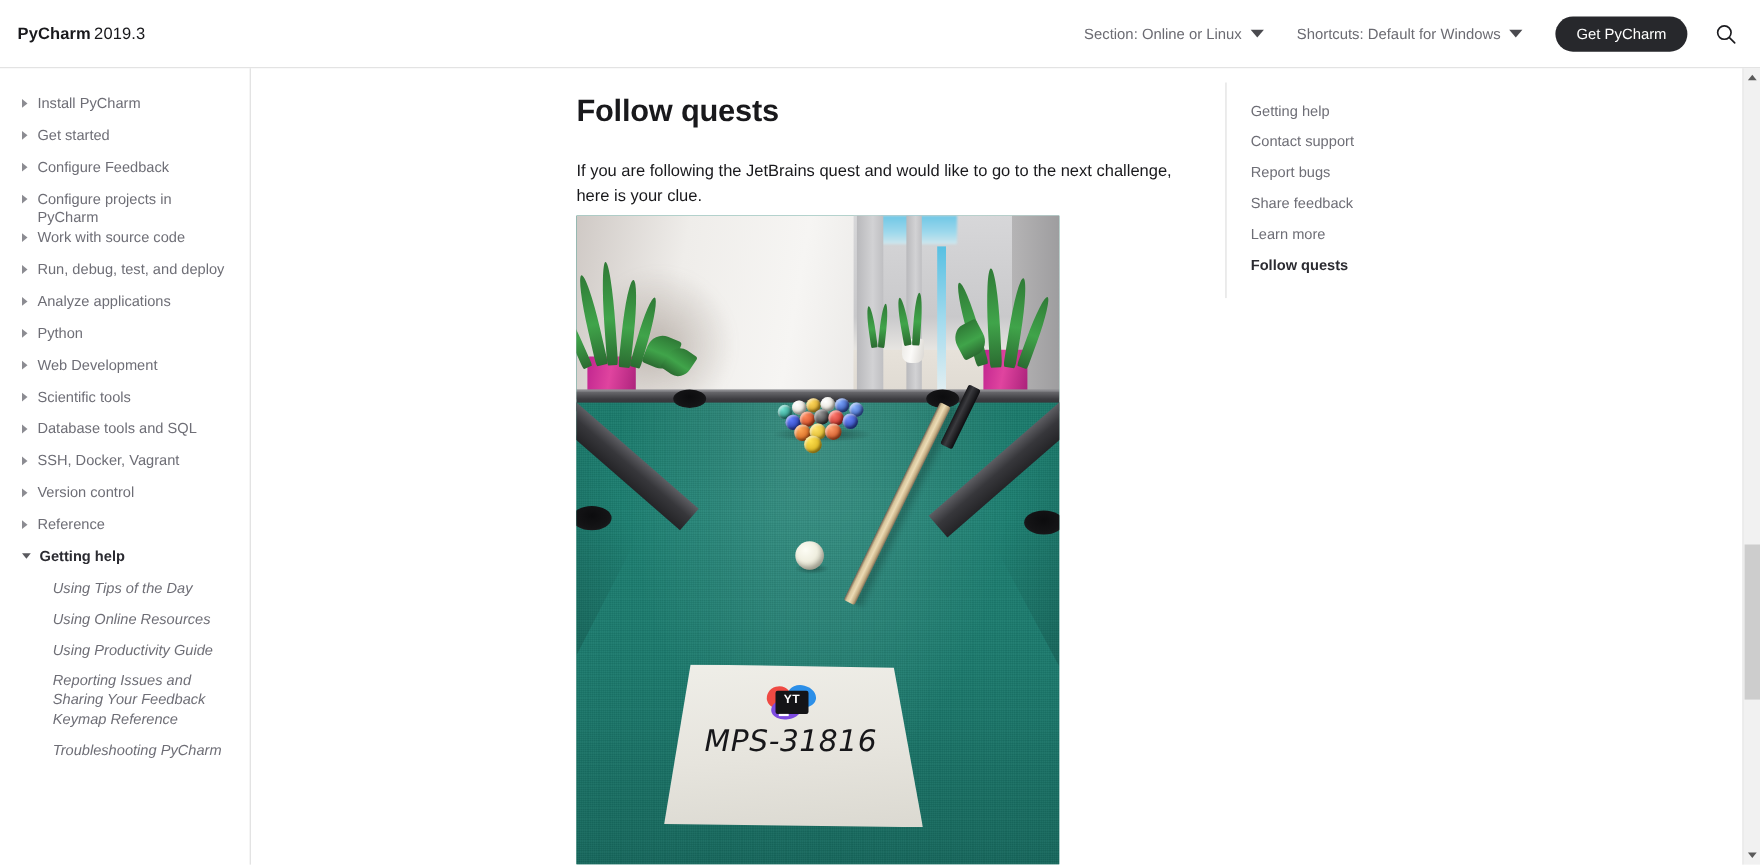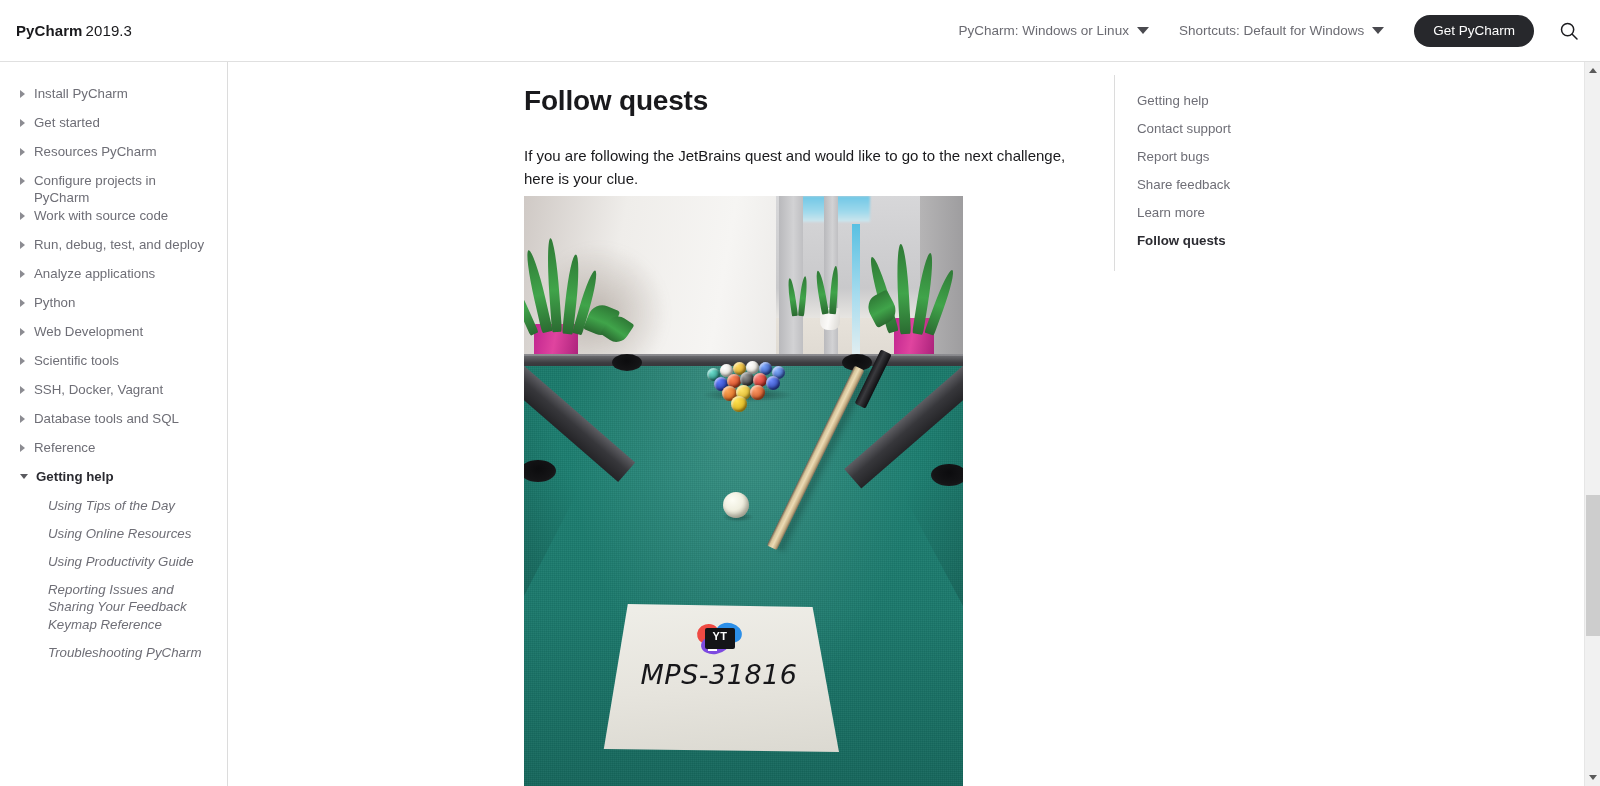--- a/index.html
+++ b/index.html
@@ -456,21 +456,21 @@
 </head>
 <body>
 
 <div class="header">
   <div class="brand">
     <span class="brand-product">PyCharm</span><span class="brand-version">2019.3</span>
   </div>
 
   <div class="header-right">
     <div class="header-select">
-      <span>PyCharm: Windows or Linux</span>
+      <span>Section: Online or Linux</span>
       <span class="caret"></span>
     </div>
 
     <div class="header-select">
       <span>Shortcuts: Default for Windows</span>
       <span class="caret"></span>
     </div>
 
     <button class="cta-button">Get PyCharm</button>
 
@@ -488,21 +488,21 @@
       <div class="nav-item">
         <span class="tri"></span>
         <span class="nav-label">Install PyCharm</span>
       </div>
       <div class="nav-item">
         <span class="tri"></span>
         <span class="nav-label">Get started</span>
       </div>
       <div class="nav-item">
         <span class="tri"></span>
-        <span class="nav-label">Resources PyCharm</span>
+        <span class="nav-label">Configure Feedback</span>
       </div>
       <div class="nav-item">
         <span class="tri"></span>
         <span class="nav-label">Configure projects in PyCharm</span>
       </div>
       <div class="nav-item">
         <span class="tri"></span>
         <span class="nav-label">Work with source code</span>
       </div>
       <div class="nav-item">
@@ -520,25 +520,29 @@
       <div class="nav-item">
         <span class="tri"></span>
         <span class="nav-label">Web Development</span>
       </div>
       <div class="nav-item">
         <span class="tri"></span>
         <span class="nav-label">Scientific tools</span>
       </div>
       <div class="nav-item">
         <span class="tri"></span>
+        <span class="nav-label">Database tools and SQL</span>
+      </div>
+      <div class="nav-item">
+        <span class="tri"></span>
         <span class="nav-label">SSH, Docker, Vagrant</span>
       </div>
       <div class="nav-item">
         <span class="tri"></span>
-        <span class="nav-label">Database tools and SQL</span>
+        <span class="nav-label">Version control</span>
       </div>
       <div class="nav-item">
         <span class="tri"></span>
         <span class="nav-label">Reference</span>
       </div>
       <div class="nav-item expanded active">
         <span class="tri"></span>
         <span class="nav-label">Getting help</span>
       </div>
       <div class="nav-item child">

